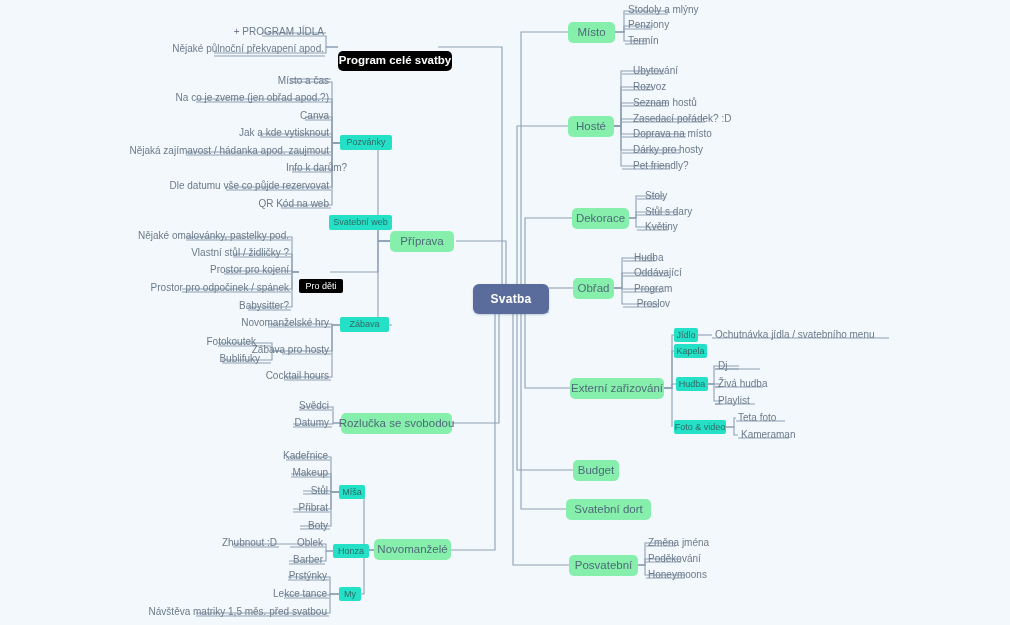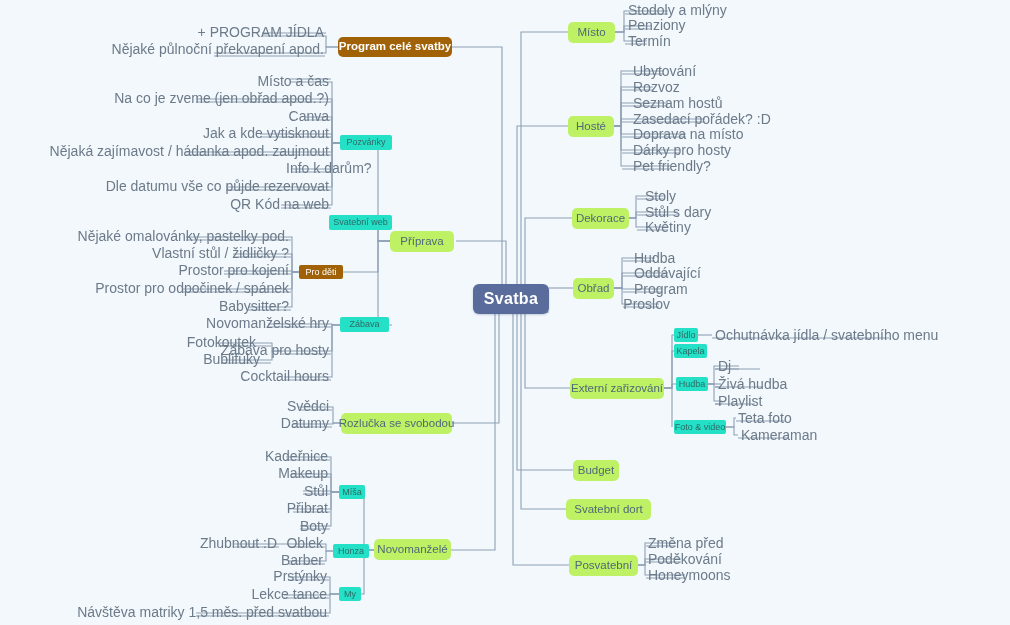--- a/index.html
+++ b/index.html
@@ -18,47 +18,47 @@
     box-sizing:border-box;
     display:flex;align-items:center;justify-content:center;
     white-space:nowrap;
     line-height:1;
   }
 
   
   .n-root{
     background:#5a6c9b;color:#ffffff;
     border-radius:6px;
-    font-size:16px;font-weight:bold;
+    font-size:12px;font-weight:bold;
     letter-spacing:.3px;
     box-shadow:0 1px 2px rgba(60,80,120,.25);
   }
   
   .n-blue{
-    background:#bef264;color:#4e6a78;
+    background:#86efac;color:#4e6a78;
     border-radius:5px;
     font-size:11.5px;
   }
   
   .n-red{
-    background:#a16207;color:#ffffff;
+    background:#000000;color:#ffffff;
     border-radius:5px;
-    font-size:11.5px;font-weight:bold;
+    font-size:11.5px;font-weight:bold;margin-top:14px;
   }
   .n-red.small{font-size:9px;border-radius:2px;font-weight:normal;}
   
   .n-teal{
     background:#23e0c6;color:#2f6a66;
     font-size:9px;
     border-radius:2px;
   }
   
   .n-leaf{
     color:#6c7a89;
-    font-size:14px;
+    font-size:10px;
     background:transparent;
   }
 </style>
 </head>
 <body>
 
 <div id="canvas">
 
   <svg class="links" viewBox="0 0 1010 625" xmlns="http://www.w3.org/2000/svg">
     <g fill="none" stroke="#8e9fb3" stroke-width="1.1">
@@ -484,21 +484,21 @@
     <span>Budget</span>
   </div>
   <div class="node n-blue" style="left:566px;top:499px;width:85px;height:21px;">
     <span>Svatební dort</span>
   </div>
 
   <div class="node n-blue" style="left:569px;top:555px;width:69px;height:21px;">
     <span>Posvatební</span>
   </div>
   <div class="node n-leaf" style="left:646px;top:537px;width:53px;height:12px;justify-content:flex-start;padding-left:2px;">
-    <span>Změna před</span>
+    <span>Změna jména</span>
   </div>
   <div class="node n-leaf" style="left:646px;top:553px;width:50px;height:12px;justify-content:flex-start;padding-left:2px;">
     <span>Poděkování</span>
   </div>
   <div class="node n-leaf" style="left:646px;top:569px;width:52px;height:12px;justify-content:flex-start;padding-left:2px;">
     <span>Honeymoons</span>
   </div>
 
 </div>
 

